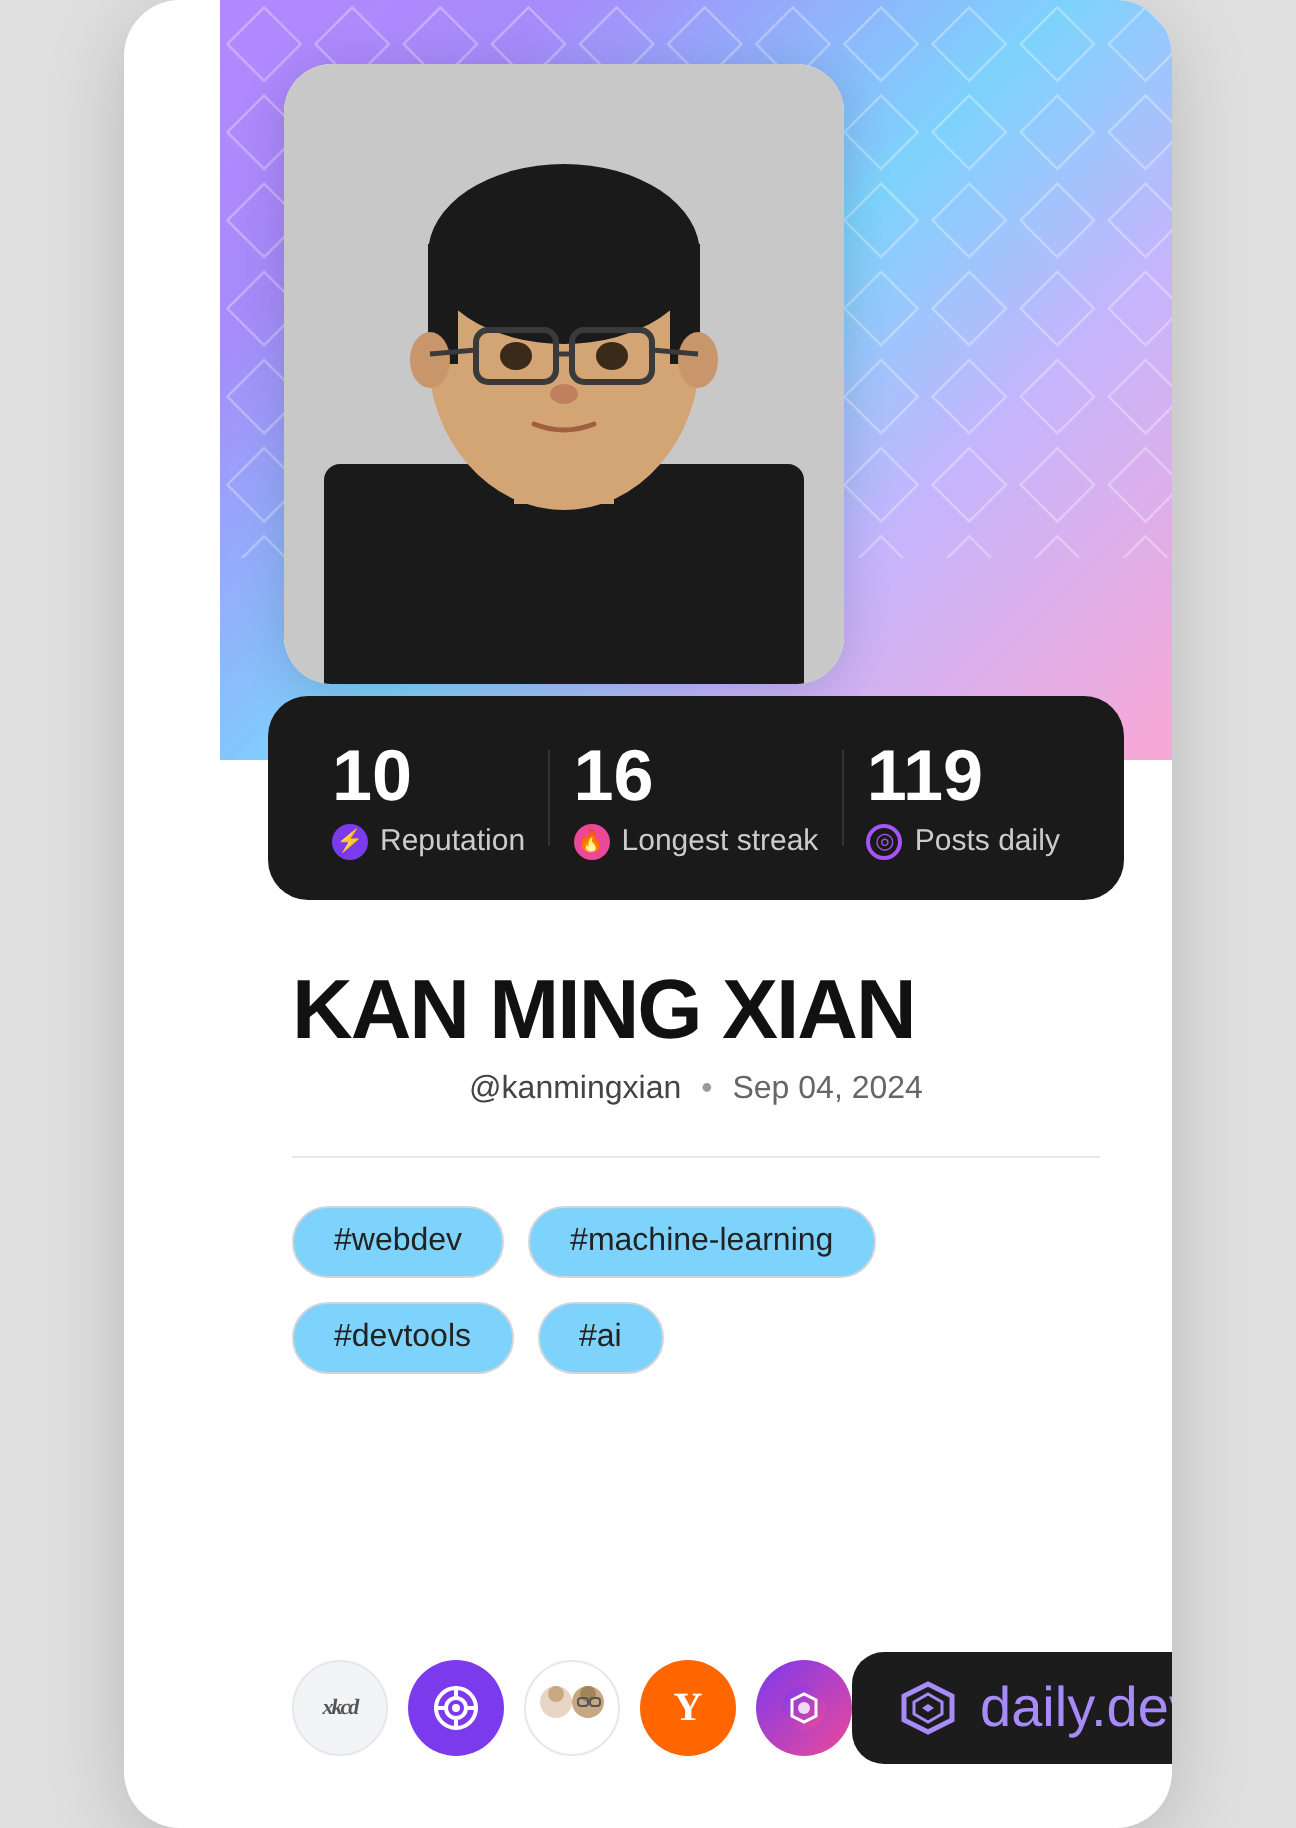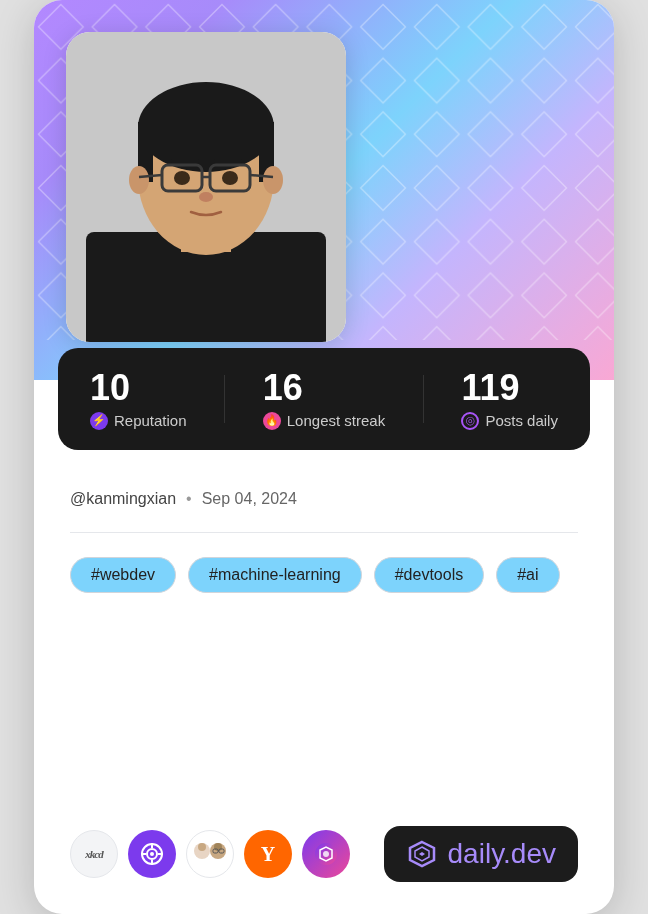--- a/index.html
+++ b/index.html
@@ -7,28 +7,29 @@
     body {
       background: #e0e0e0;
       display: flex;
       justify-content: center;
       align-items: center;
       min-height: 100vh;
       font-family: -apple-system, BlinkMacSystemFont, 'Segoe UI', sans-serif;
     }
 
     .card {
-      width: 580px;
+      width: 524px;
       min-height: 914px;
       background: #fff;
       border-radius: 28px;
       overflow: hidden;
       box-shadow: 0 8px 40px rgba(0,0,0,0.18);
       display: flex;
       flex-direction: column;
+      padding-left: 48px;
     }
 
     
     .card-header {
       position: relative;
       height: 380px;
       background: linear-gradient(135deg, #b388ff 0%, #a78bfa 20%, #7dd3fc 50%, #c4b5fd 70%, #f9a8d4 100%);
       overflow: hidden;
       display: flex;
       align-items: flex-start;
@@ -136,20 +137,21 @@
       line-height: 1.1;
     }
 
     .user-meta {
       display: flex;
       align-items: center;
       gap: 10px;
       margin-top: 8px;
       color: #555;
       font-size: 16px;
+      justify-content: center;
     }
 
     .user-handle {
       color: #444;
       font-weight: 500;
     }
 
     .meta-dot {
       color: #999;
     }
@@ -322,20 +324,21 @@
     <div class="stat-item">
       <span class="stat-value">119</span>
       <div class="stat-label">
         <span class="stat-icon icon-posts">◎</span>
         <span>Posts daily</span>
       </div>
     </div>
   </div>
 
   <div class="card-body">
+    <h1 class="user-name">KAN MING XIAN</h1>
     <div class="user-meta">
       <span class="user-handle">@kanmingxian</span>
       <span class="meta-dot">•</span>
       <span class="user-date">Sep 04, 2024</span>
     </div>
 
     <div class="divider"></div>
 
     <div class="tags-container">
       <span class="tag">#webdev</span>

